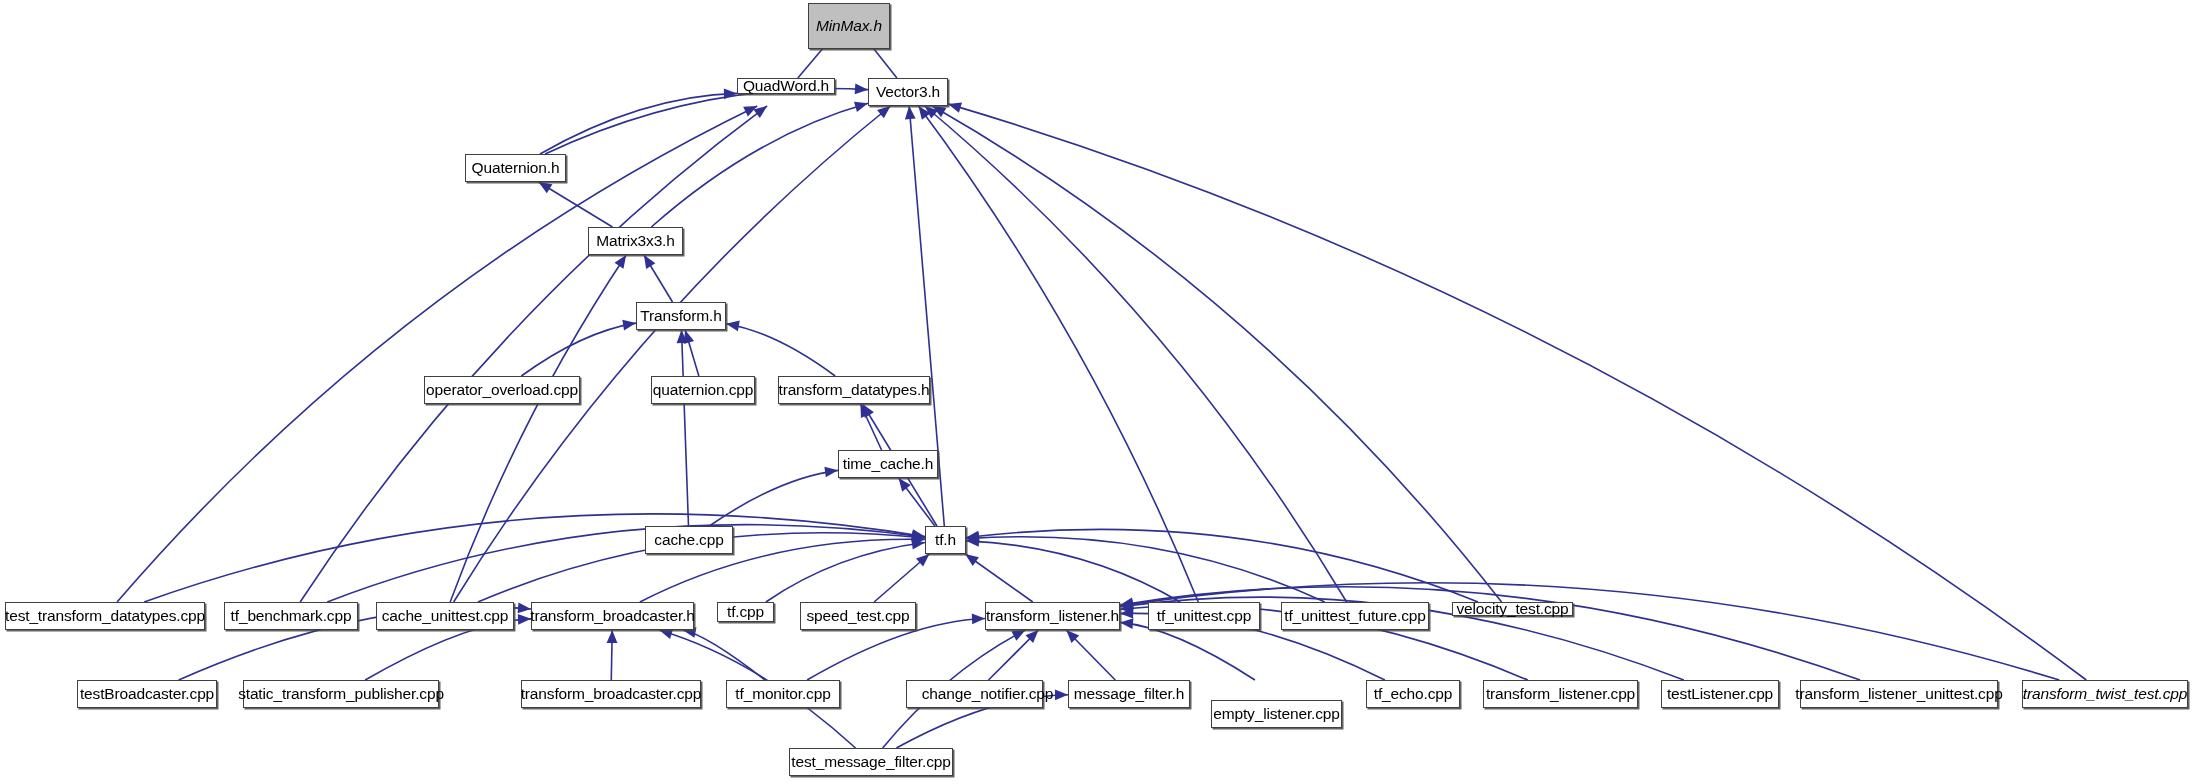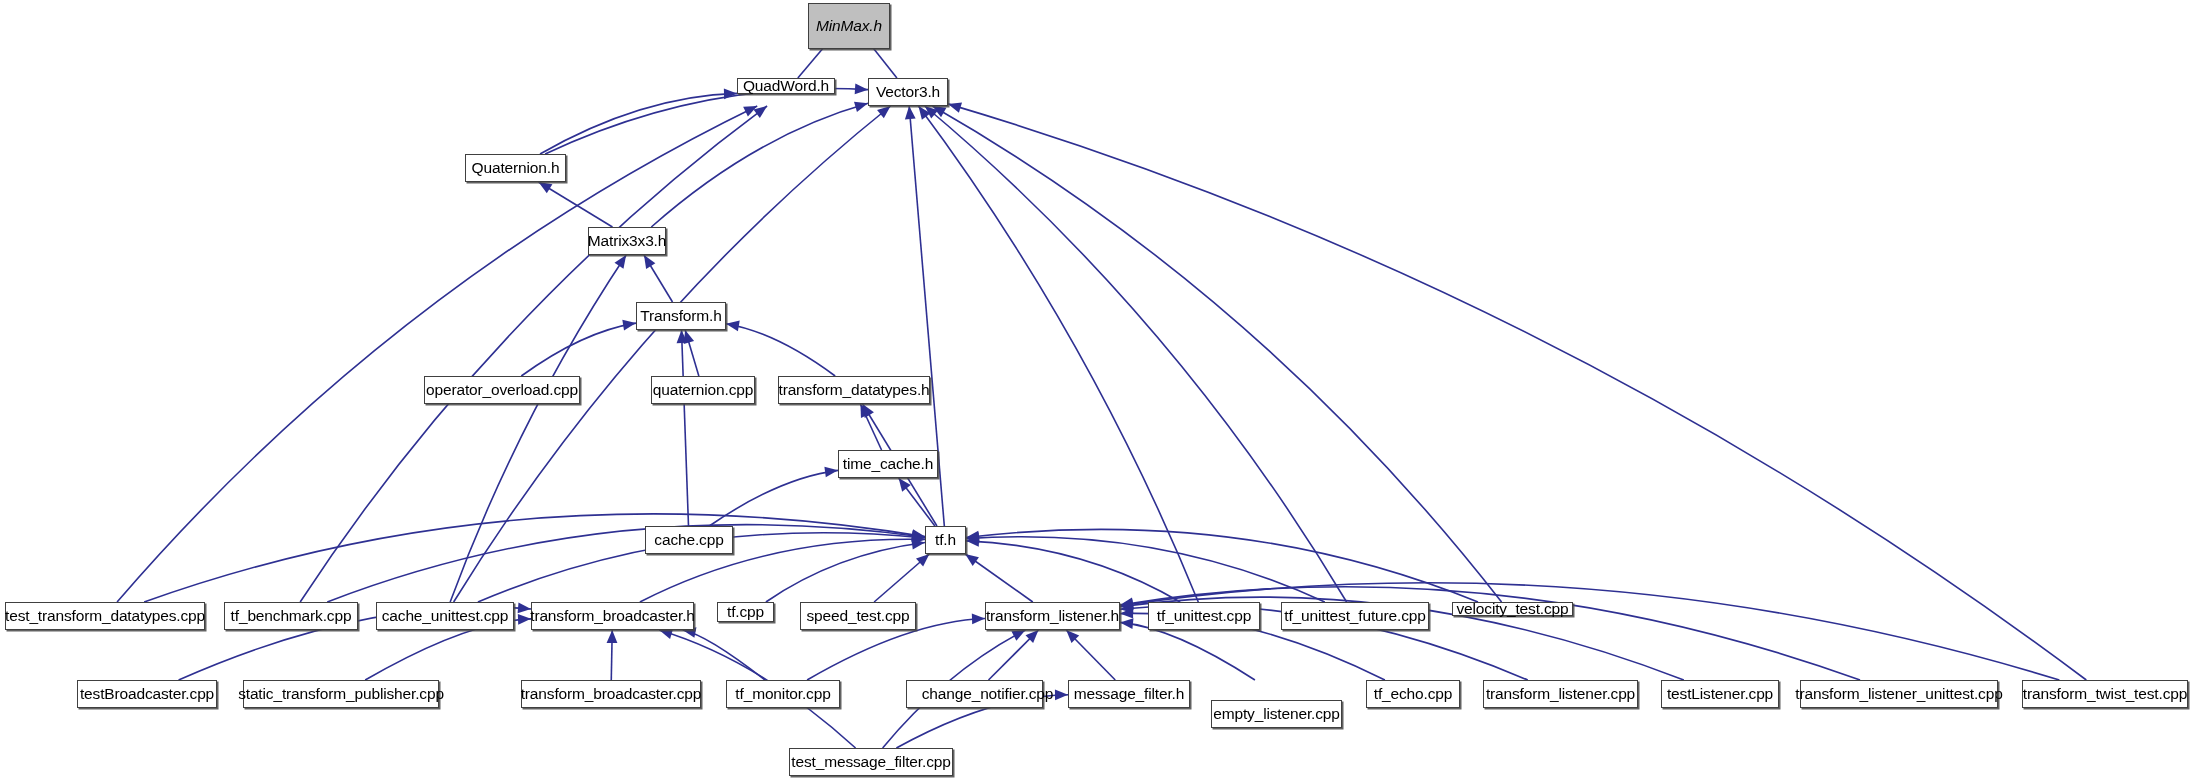--- a/index.html
+++ b/index.html
@@ -172,21 +172,21 @@
       </div>
       <div class="node-box" style="left: 737px; top: 78px; width: 98px; height: 16px;">
         <span class="node-label">QuadWord.h</span>
       </div>
       <div class="node-box" style="left: 868px; top: 78px; width: 80px; height: 28px;">
         <span class="node-label">Vector3.h</span>
       </div>
       <div class="node-box" style="left: 465px; top: 154px; width: 101px; height: 28px;">
         <span class="node-label">Quaternion.h</span>
       </div>
-      <div class="node-box" style="left: 588px; top: 227px; width: 78px; height: 28px;">
+      <div class="node-box" style="left: 588px; top: 227px; width: 95px; height: 28px;">
         <span class="node-label">Matrix3x3.h</span>
       </div>
       <div class="node-box" style="left: 636px; top: 302px; width: 90px; height: 28px;">
         <span class="node-label">Transform.h</span>
       </div>
       <div class="node-box" style="left: 424px; top: 376px; width: 156px; height: 28px;">
         <span class="node-label">operator_overload.cpp</span>
       </div>
       <div class="node-box" style="left: 651px; top: 376px; width: 104px; height: 28px;">
         <span class="node-label">quaternion.cpp</span>
@@ -259,20 +259,20 @@
       </div>
       <div class="node-box" style="left: 1483px; top: 680px; width: 155px; height: 28px;">
         <span class="node-label">transform_listener.cpp</span>
       </div>
       <div class="node-box" style="left: 1661px; top: 680px; width: 118px; height: 28px;">
         <span class="node-label">testListener.cpp</span>
       </div>
       <div class="node-box" style="left: 1800px; top: 680px; width: 198px; height: 28px;">
         <span class="node-label">transform_listener_unittest.cpp</span>
       </div>
-      <div class="node-box" style="left: 2022px; top: 680px; width: 166px; height: 28px;">
+      <div class="node-box" style="left: 2022px; top: 680px; width: 166px; height: 28px; font-style: italic;">
         <span class="node-label">transform_twist_test.cpp</span>
       </div>
       <div class="node-box" style="left: 789px; top: 748px; width: 164px; height: 28px;">
         <span class="node-label">test_message_filter.cpp</span>
       </div>
     </div>
 </div>
 
 </body></html>

